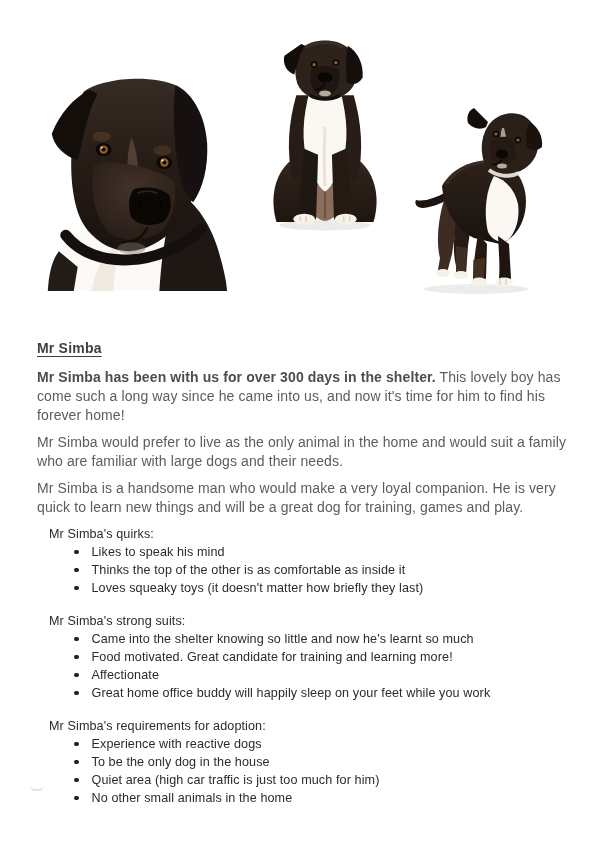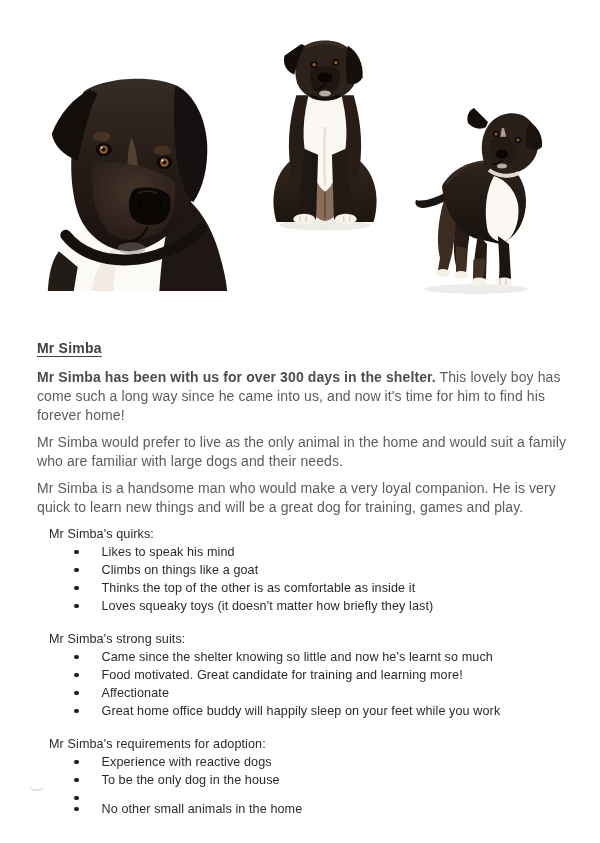--- a/index.html
+++ b/index.html
@@ -53,21 +53,20 @@
     letter-spacing: 0.1px;
   }
   .blist { margin: 0; padding: 0; list-style: none; }
   .blist li {
     display: flex;
     align-items: flex-start;
     font-size: 12.6px;
     line-height: 18px;
     padding-left: 25px;
     letter-spacing: 0.1px;
-    gap: 10px;
   }
   .dot {
     flex: 0 0 auto;
     width: 4.5px;
     height: 4.5px;
     border-radius: 50%;
     background: #1f1f1f;
     margin: 6.5px 13px 0 0;
   }
   .faint-mark {
@@ -253,39 +252,35 @@
 
     <div class="list-section">
       <div class="list-title">Mr Simba's quirks:</div>
       <ul class="blist">
         <li>
             <span class="dot"></span>
             <span>Likes to speak his mind</span>
           </li>
         <li>
             <span class="dot"></span>
-            <span>Climbs on things like a goat</span>
-          </li>
-        <li>
-            <span class="dot"></span>
             <span>Thinks the top of the other is as comfortable as inside it</span>
           </li>
         <li>
             <span class="dot"></span>
             <span>Loves squeaky toys (it doesn't matter how briefly they last)</span>
           </li>
       </ul>
     </div>
 
     <div class="list-section">
       <div class="list-title">Mr Simba's strong suits:</div>
       <ul class="blist">
         <li>
             <span class="dot"></span>
-            <span>Came since the shelter knowing so little and now he's learnt so much</span>
+            <span>Came into the shelter knowing so little and now he's learnt so much</span>
           </li>
         <li>
             <span class="dot"></span>
             <span>Food motivated. Great candidate for training and learning more!</span>
           </li>
         <li>
             <span class="dot"></span>
             <span>Affectionate</span>
           </li>
         <li>
@@ -301,20 +296,21 @@
         <li>
             <span class="dot"></span>
             <span>Experience with reactive dogs</span>
           </li>
         <li>
             <span class="dot"></span>
             <span>To be the only dog in the house</span>
           </li>
         <li>
             <span class="dot"></span>
+            <span>Quiet area (high car traffic is just too much for him)</span>
           </li>
         <li>
             <span class="dot"></span>
             <span>No other small animals in the home</span>
           </li>
       </ul>
     </div>
   </div>
 
   <div class="faint-mark"></div>

